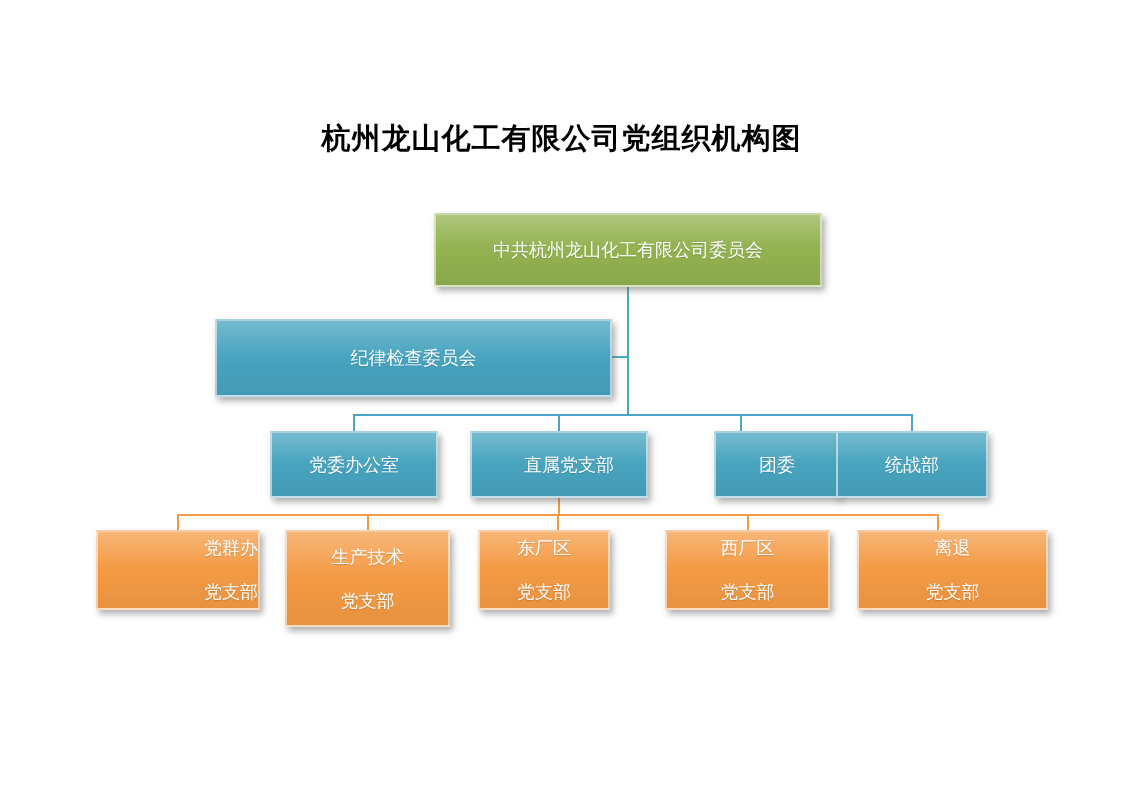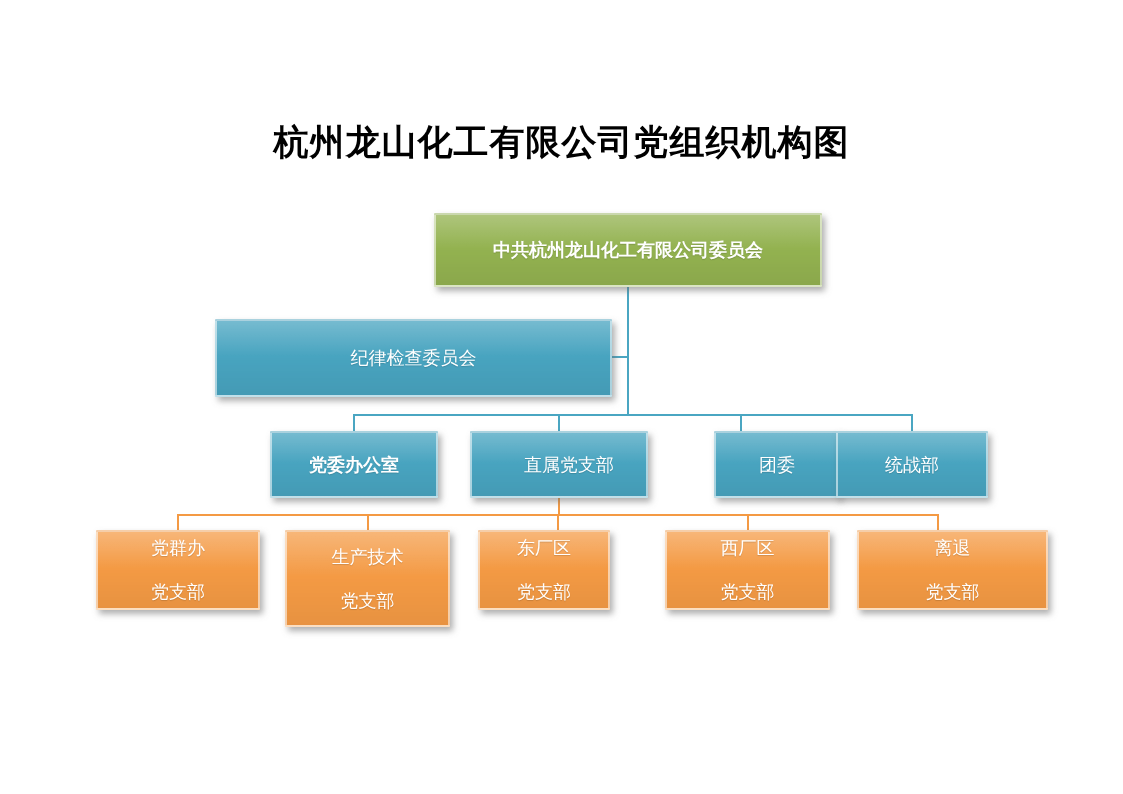--- a/index.html
+++ b/index.html
@@ -14,21 +14,21 @@
     background: #ffffff;
     overflow: hidden;
   }
   .title {
     position: absolute;
     left: 0; top: 119px;
     width: 1123px;
     text-align: center;
     font-family: "DejaVu Sans", "Liberation Sans", sans-serif;
     font-weight: bold;
-    font-size: 35px;
+    font-size: 29px;
     letter-spacing: 1px;
     color: #000000;
   }
   svg.connectors {
     position: absolute;
     left: 0; top: 0;
     width: 1123px; height: 794px;
     pointer-events: none;
   }
   .node {
@@ -44,21 +44,20 @@
     border-radius: 1px;
     box-shadow: 3px 4px 6px rgba(110,110,110,0.55);
     text-shadow: 0 1px 1px rgba(0,0,0,0.15);
   }
   .node .ln { line-height: 1; white-space: nowrap; }
   .node.two .ln + .ln { margin-top: 26px; }
   .green {
     background:
       linear-gradient(180deg, rgba(255,255,255,0.25), rgba(255,255,255,0) 48%, rgba(0,0,0,0.06)),
       var(--root-fill, #93b250);
-    font-weight: bold;
   }
   .teal {
     background:
       linear-gradient(180deg, rgba(255,255,255,0.25), rgba(255,255,255,0) 48%, rgba(0,0,0,0.06)),
       var(--dept-fill, #48a4c0);
   }
   .orange {
     background:
       linear-gradient(180deg, rgba(255,255,255,0.28), rgba(255,255,255,0) 48%, rgba(0,0,0,0.05)),
       var(--branch-fill, #f49a44);
@@ -94,34 +93,34 @@
   </svg>
 
   <div class="node green" style="left:434px; top:213px; width:388px; height:74px;">
     <div class="ln">中共杭州龙山化工有限公司委员会</div>
   </div>
 
   <div class="node teal two" style="left:215px; top:319px; width:397px; height:78px;">
     <div class="ln">纪律检查委员会</div>
   </div>
 
-  <div class="node teal" style="left:270px; top:431px; width:168px; height:67px;font-weight:bold;">
+  <div class="node teal" style="left:270px; top:431px; width:168px; height:67px;">
     <div class="ln">党委办公室</div>
   </div>
   <div class="node teal" style="left:470px; top:431px; width:178px; height:67px;padding-left:20px;">
     <div class="ln">直属党支部</div>
   </div>
   <div class="node teal" style="left:678px; top:431px; width:126px; height:67px;margin-left:36px;">
     <div class="ln">团委</div>
   </div>
   <div class="node teal" style="left:836px; top:431px; width:152px; height:67px;justify-content:center;">
     <div class="ln">统战部</div>
   </div>
 
-  <div class="node orange two" style="left:96px; top:530px; width:164px; height:80px;">
+  <div class="node orange two" style="left:96px; top:530px; width:164px; height:80px;align-items:flex-end;">
     <div class="ln">党群办</div>
     <div class="ln">党支部</div>
   </div>
   <div class="node orange two" style="left:285px; top:530px; width:165px; height:97px;">
     <div class="ln">生产技术</div>
     <div class="ln">党支部</div>
   </div>
   <div class="node orange two" style="left:478px; top:530px; width:132px; height:80px;">
     <div class="ln">东厂区</div>
     <div class="ln">党支部</div>

